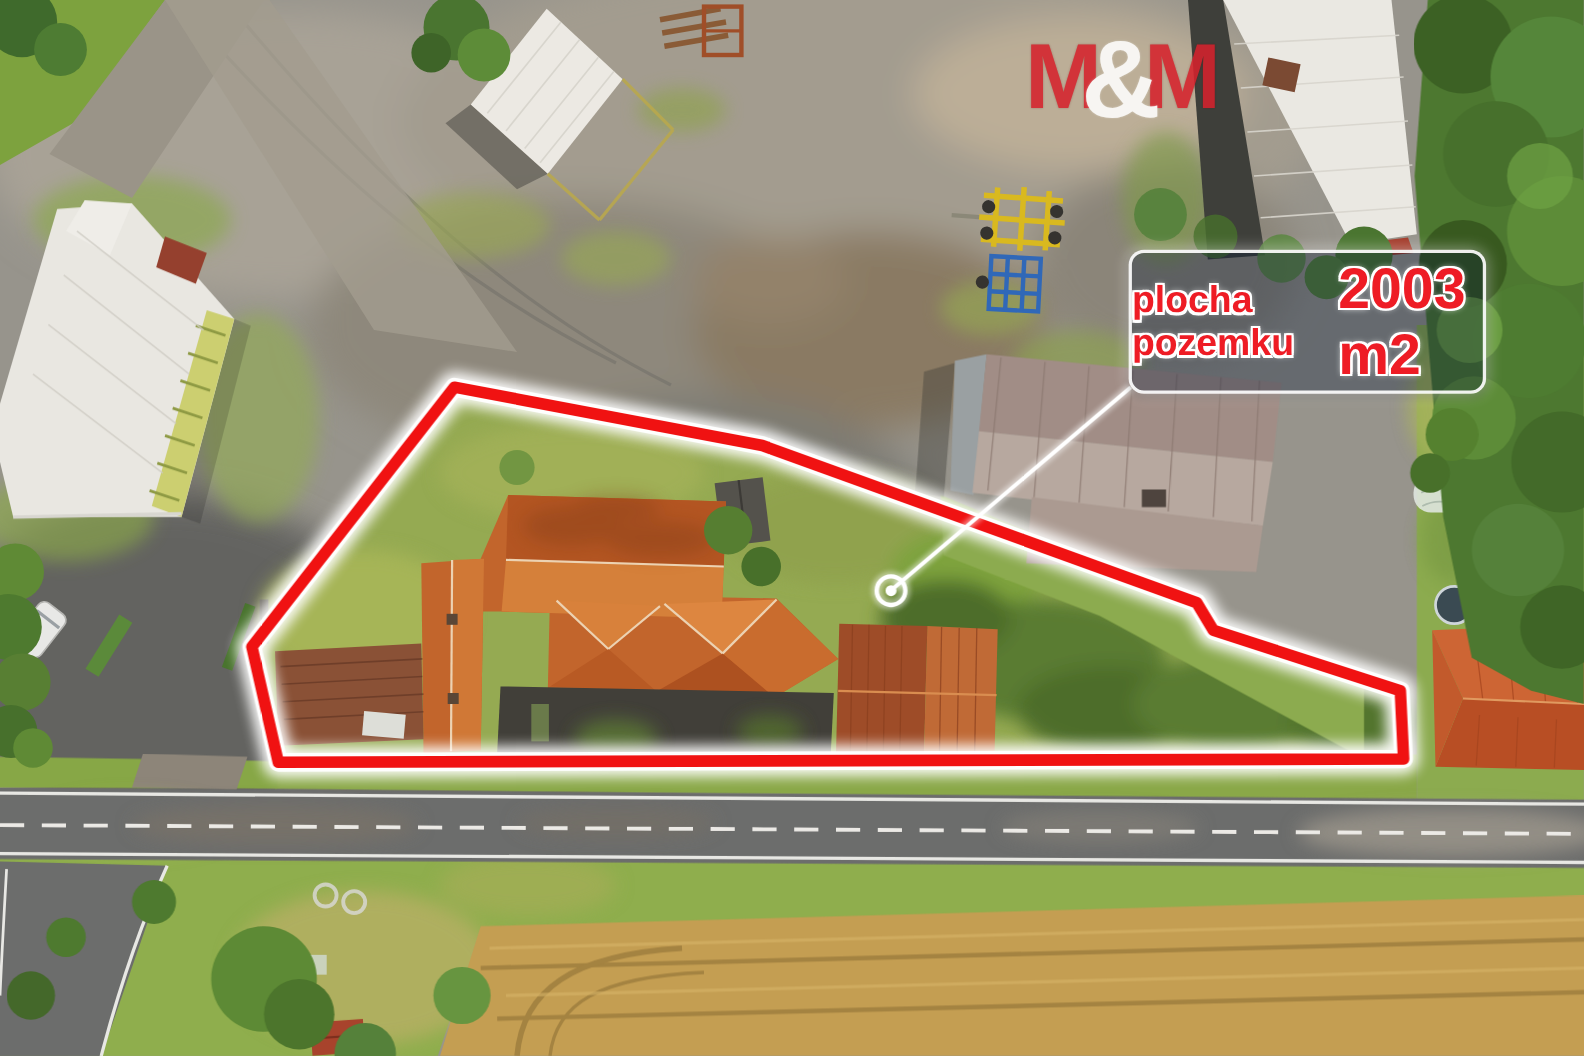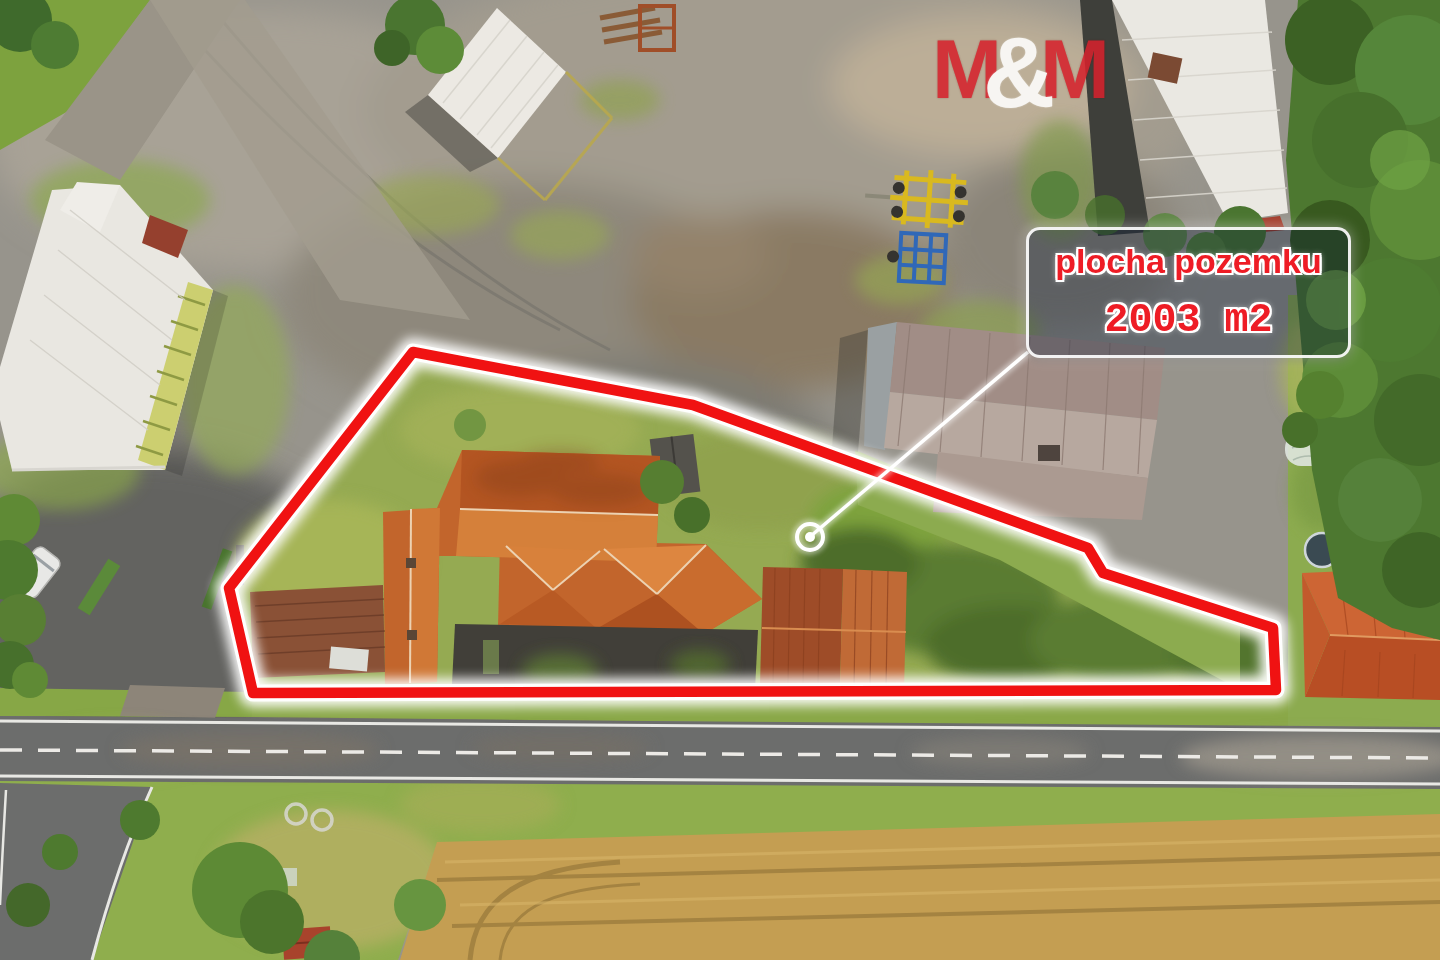--- a/index.html
+++ b/index.html
@@ -26,28 +26,28 @@
   .logo-bar{margin-top:4px;height:31px;background:var(--logo-blue);
             display:flex;align-items:center;justify-content:center;
             color:#fff;font-weight:bold;font-size:21px;letter-spacing:9px;
             padding-left:9px;}
 
   
   .area-label{position:absolute;left:1026px;top:227px;width:319px;height:125px;
               border:3px solid rgba(255,255,255,.92);border-radius:14px;
               background:rgba(10,25,55,.34);
               box-shadow:0 0 14px rgba(255,255,255,.45), 0 3px 8px rgba(0,0,0,.25);
-              display:flex;flex-direction:column;align-items:center;justify-content:center;
+              display:flex;flex-direction:row;align-items:center;justify-content:center;
               gap:17px;}
   .area-label .l1,.area-label .l2{
       font-weight:bold;color:var(--label-text-red);
       text-shadow:-2px -2px 0 #fff,2px -2px 0 #fff,-2px 2px 0 #fff,2px 2px 0 #fff,
                   0 -2px 0 #fff,0 2px 0 #fff,-2px 0 0 #fff,2px 0 0 #fff,0 0 7px #fff;}
   .area-label .l1{font-size:34px;}
-  .area-label .l2{font-size:40px;font-family:Liberation Mono, monospace;}
+  .area-label .l2{font-size:52px;}
 
   .outline-red-stroke{stroke:var(--outline-red);}
 </style>
 </head>
 <body>
 
 <div class="stage">
 
 <svg class="scene" viewBox="0 0 1440 960" xmlns="http://www.w3.org/2000/svg">
   <defs>

